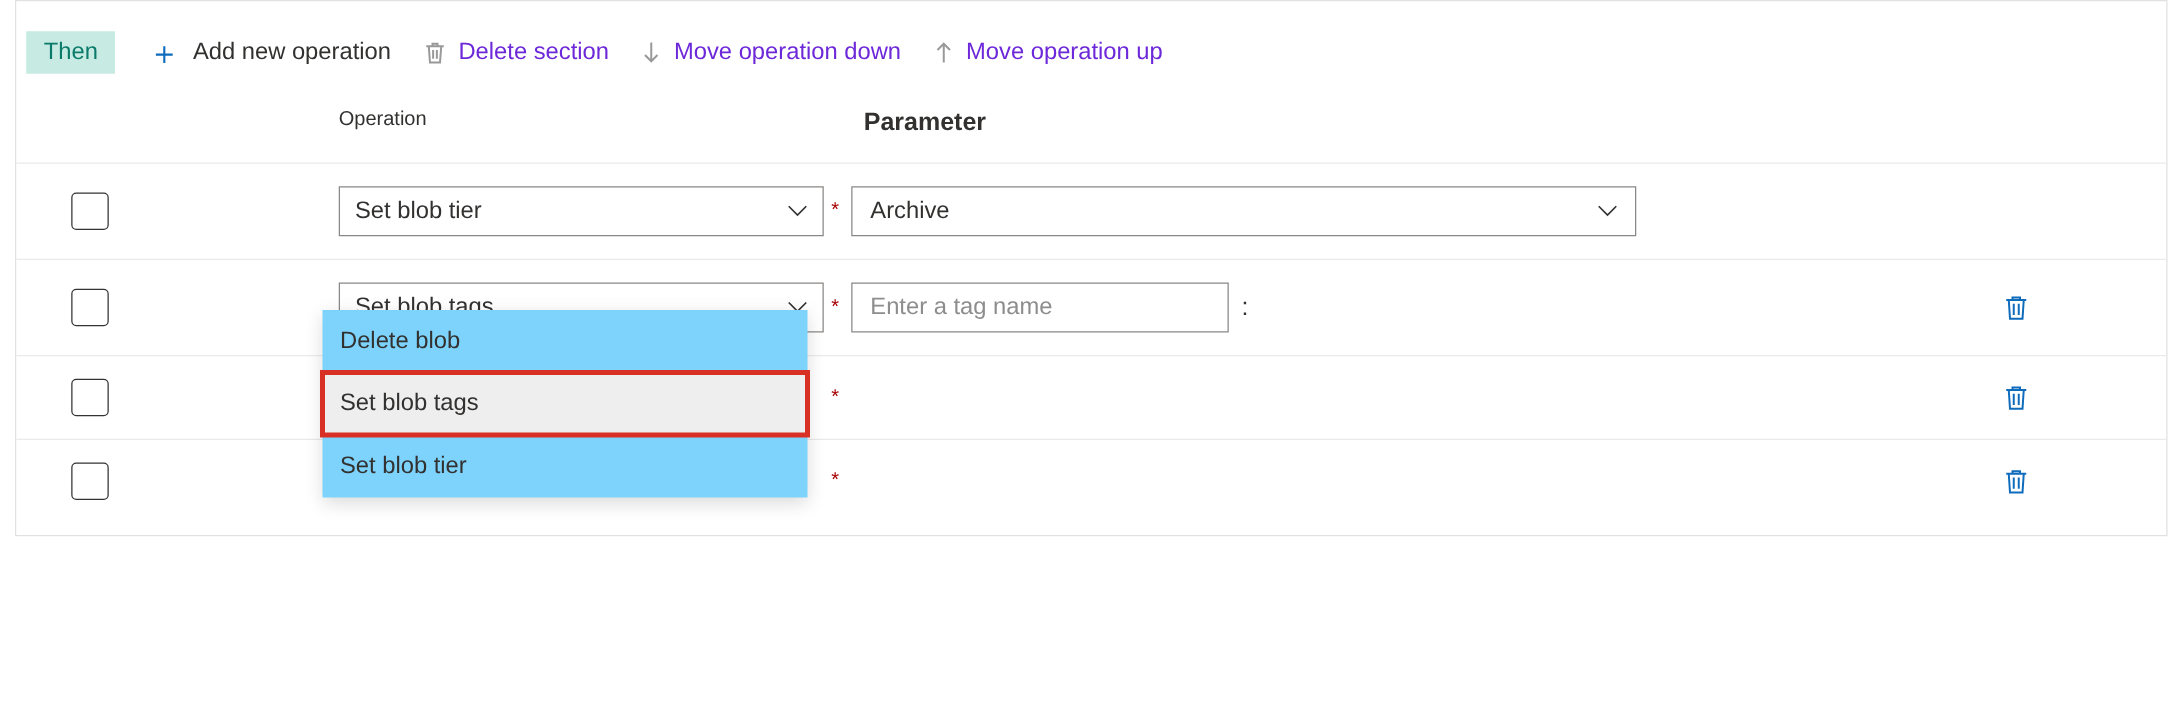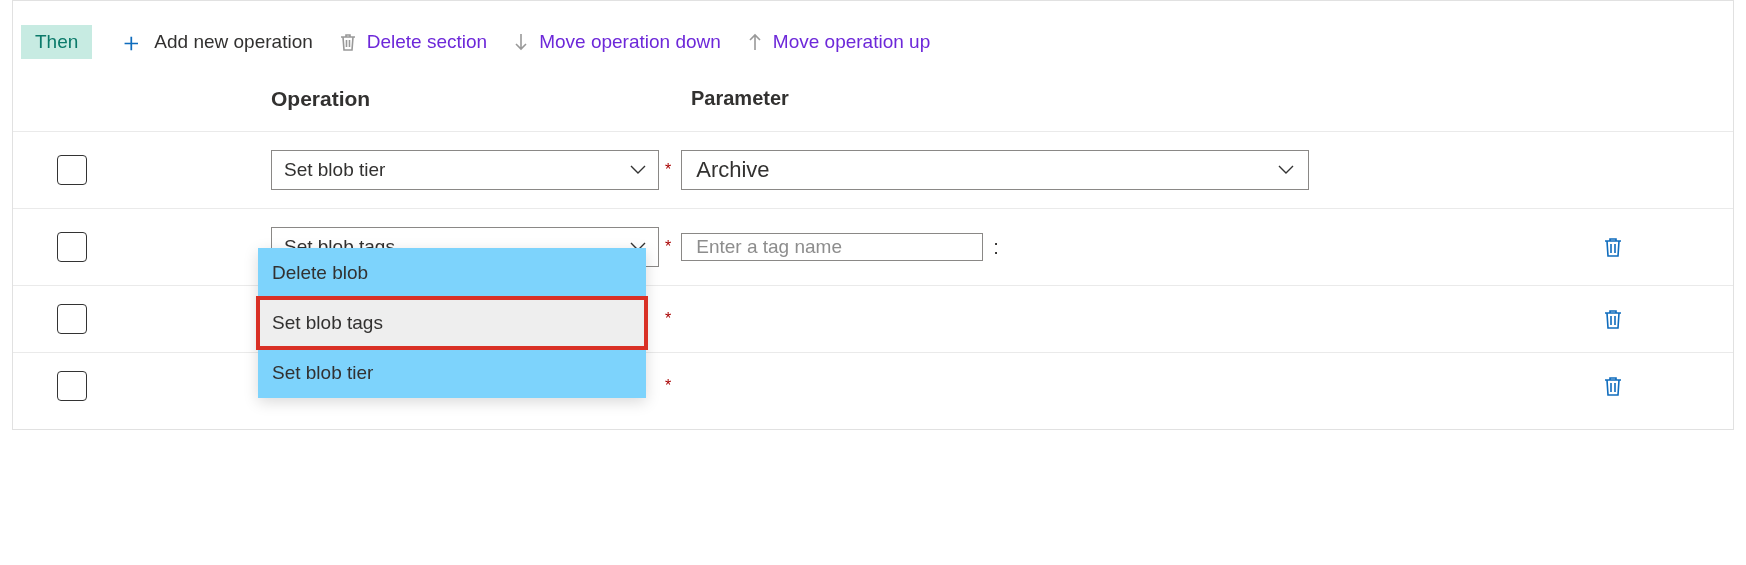--- a/index.html
+++ b/index.html
@@ -6,32 +6,32 @@
   .page{width:1746px;height:565px;box-sizing:border-box;padding:0 12px;position:relative}
   .card{border:1px solid #e1e1e1;width:100%;box-sizing:border-box;padding:0 0 10px 0}
   .toolbar{display:flex;padding:24px 8px 22px 8px;gap:26px}
   .then-badge{background:#c7ebe2;color:#0b7a6a;padding:6px 14px;font-size:19px}
   .t-btn{display:flex;align-items:center;gap:10px;cursor:pointer;color:#6d28d9;font-size:19px}
   .t-btn.primary{color:#323130}
   .t-btn.primary .plus{color:#0f6cbd}
   .plus{font-size:26px;font-weight:300;line-height:1}
   .hdr-row{display:flex;padding:6px 0 20px 0}
   .col-check{width:258px}
-  .col-op{width:420px;font-weight:700;font-size:21px}
+  .col-op{width:420px;font-weight:400;font-size:16px}
   .col-param{flex:1;font-weight:700;font-size:20px}
   .row{display:flex;align-items:center;border-top:1px solid #eaeaea;padding:18px 0;position:relative}
   .check-wrap{width:258px;padding-left:44px;box-sizing:border-box}
   .checkbox{width:28px;height:28px;border:1px solid #333;border-radius:4px;cursor:pointer}
   .select{width:388px;height:40px;border:1px solid #8a8886;display:flex;align-items:center;justify-content:space-between;padding:0 12px;box-sizing:border-box;cursor:pointer;background:#fff;font-size:19px}
   .chev{width:16px;height:10px}
   .select.open .chev{transform:none}
   .req{color:#a80000;margin:0 10px 0 6px;align-self:center;font-size:16px}
   .param-area{display:flex;align-items:center;flex:1;position:relative}
-  .param-select{width:628px;height:40px;border:1px solid #8a8886;display:flex;align-items:center;justify-content:space-between;padding:0 14px;box-sizing:border-box;cursor:pointer;background:#fff;font-size:22px}
-  .tag-input{height:28px;border:1px solid #8a8886;box-sizing:border-box;padding:0 14px;font-size:19px;font-family:inherit}
+  .param-select{width:628px;height:40px;border:1px solid #8a8886;display:flex;align-items:center;justify-content:space-between;padding:0 14px;box-sizing:border-box;cursor:pointer;background:#fff;font-size:19px}
+  .tag-input{height:40px;border:1px solid #8a8886;box-sizing:border-box;padding:0 14px;font-size:19px;font-family:inherit}
   .tag-input::placeholder{color:#8d8d8d}
   .tag-name{width:302px}
   .tag-value{width:302px}
   .sep{margin:0 10px;font-size:20px}
   .trash-cell{position:absolute;right:110px}
   .trash{color:#0f6cbd;cursor:pointer}
   .dropdown{position:absolute;left:258px;top:248px;width:388px;background:#7dd3fc;box-shadow:0 4px 14px rgba(0,0,0,.15);z-index:10}
   .dd-item{padding:14px 14px;font-size:19px;cursor:pointer}
   .dd-item.hover{background:#eeeeee;outline:4px solid #d93025;outline-offset:-2px}
   svg{display:block}

